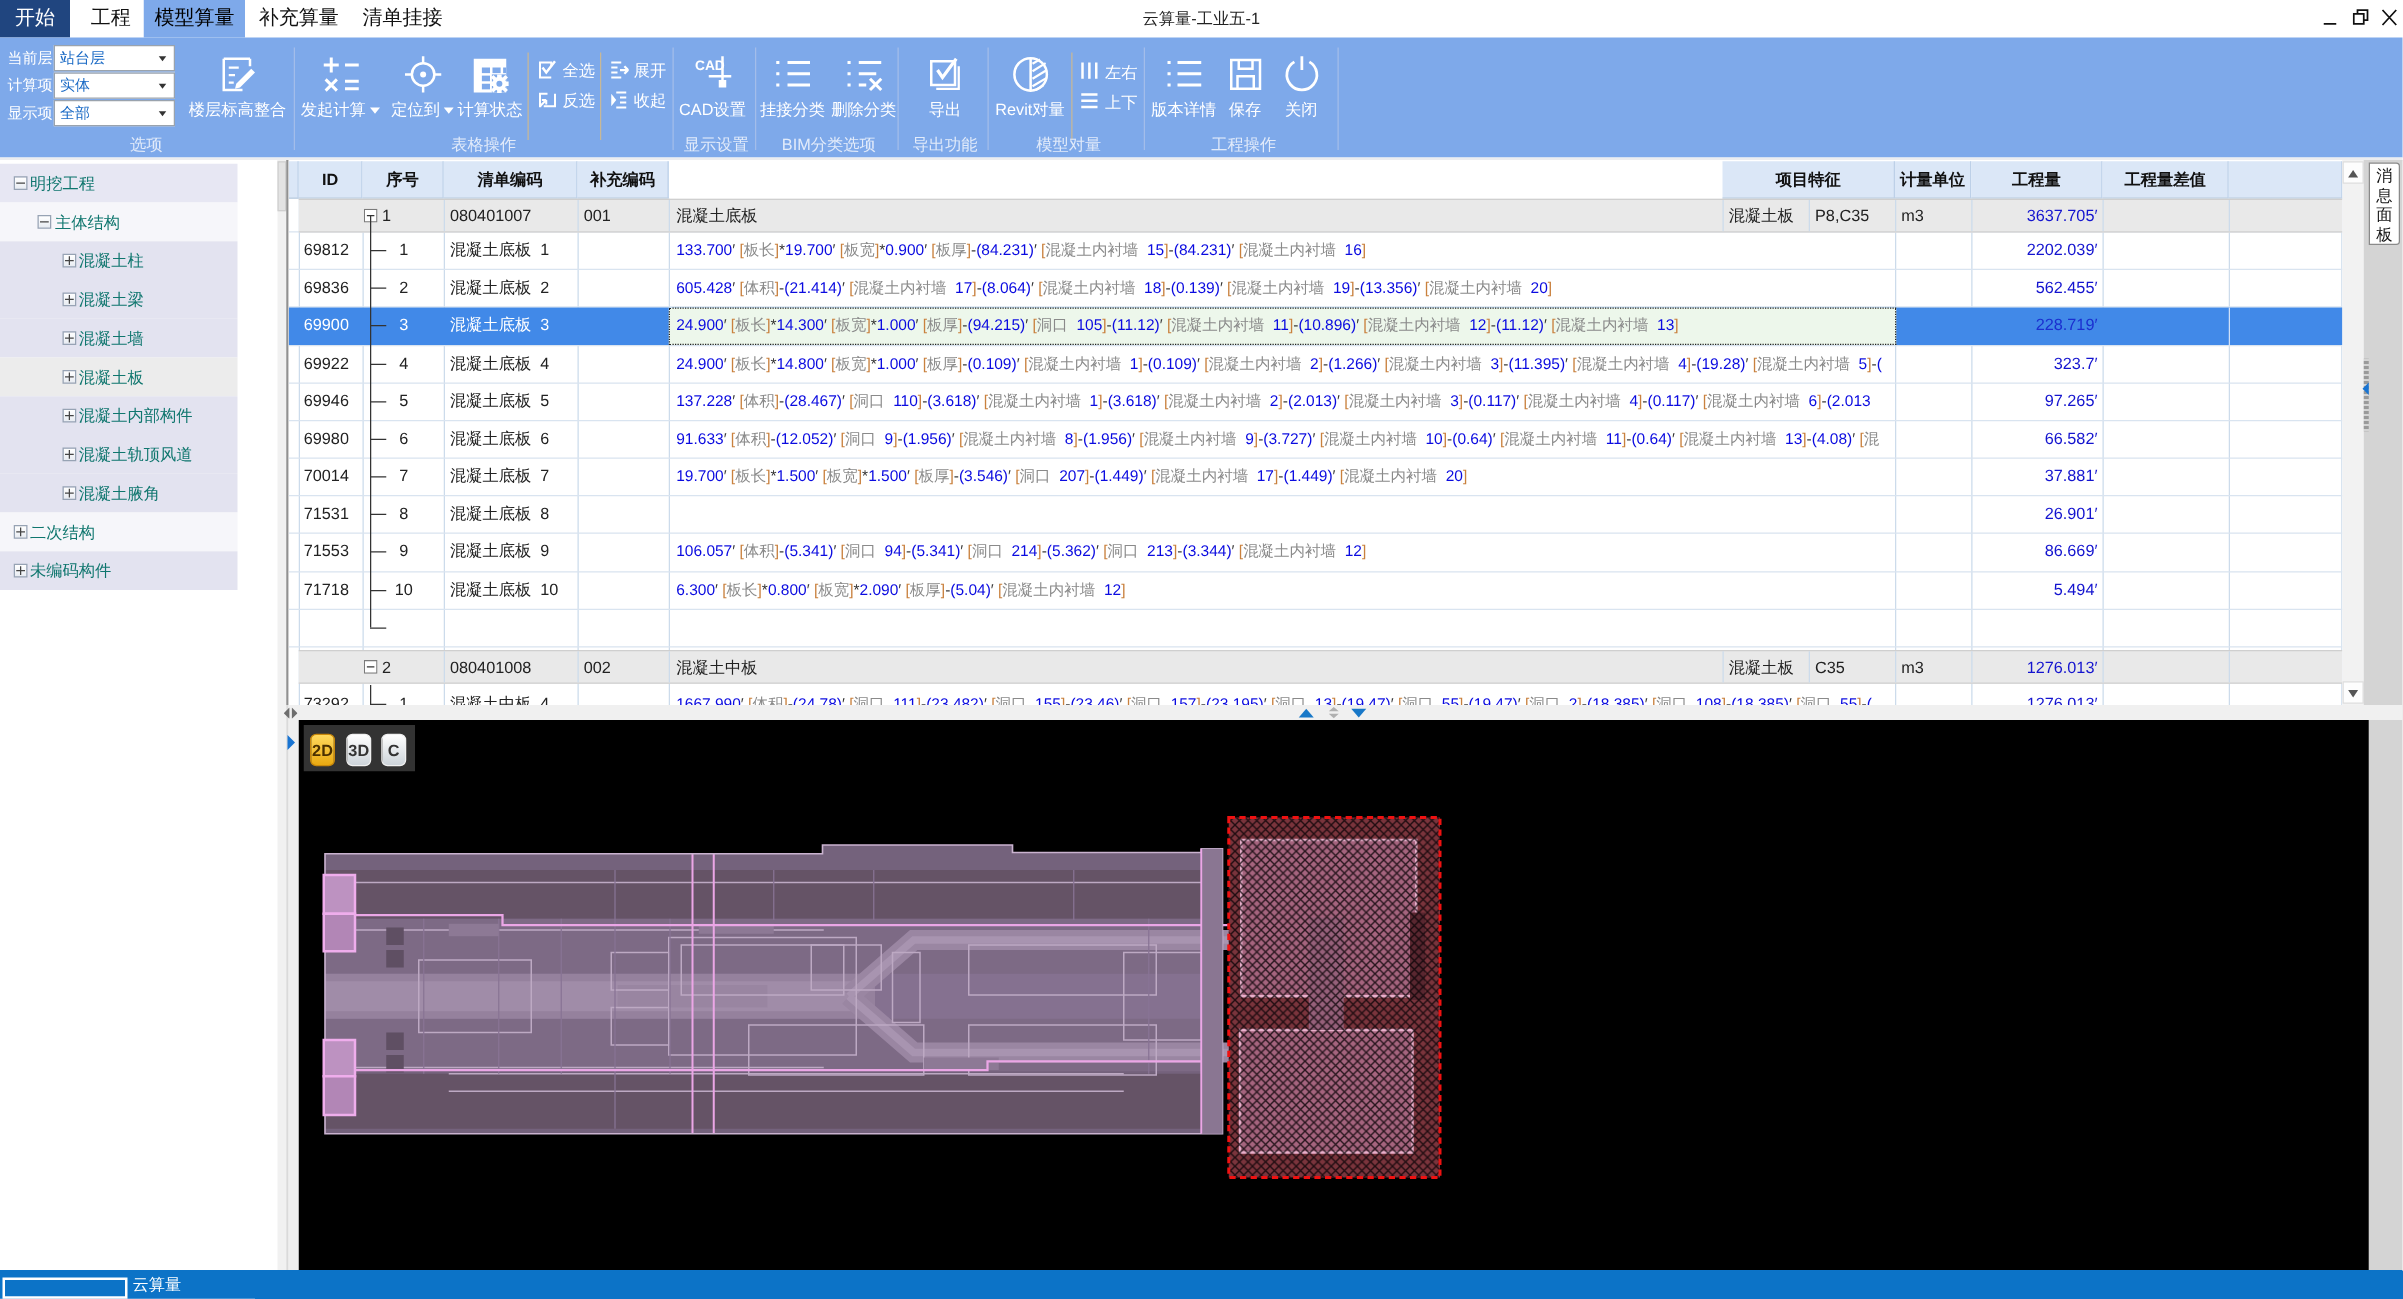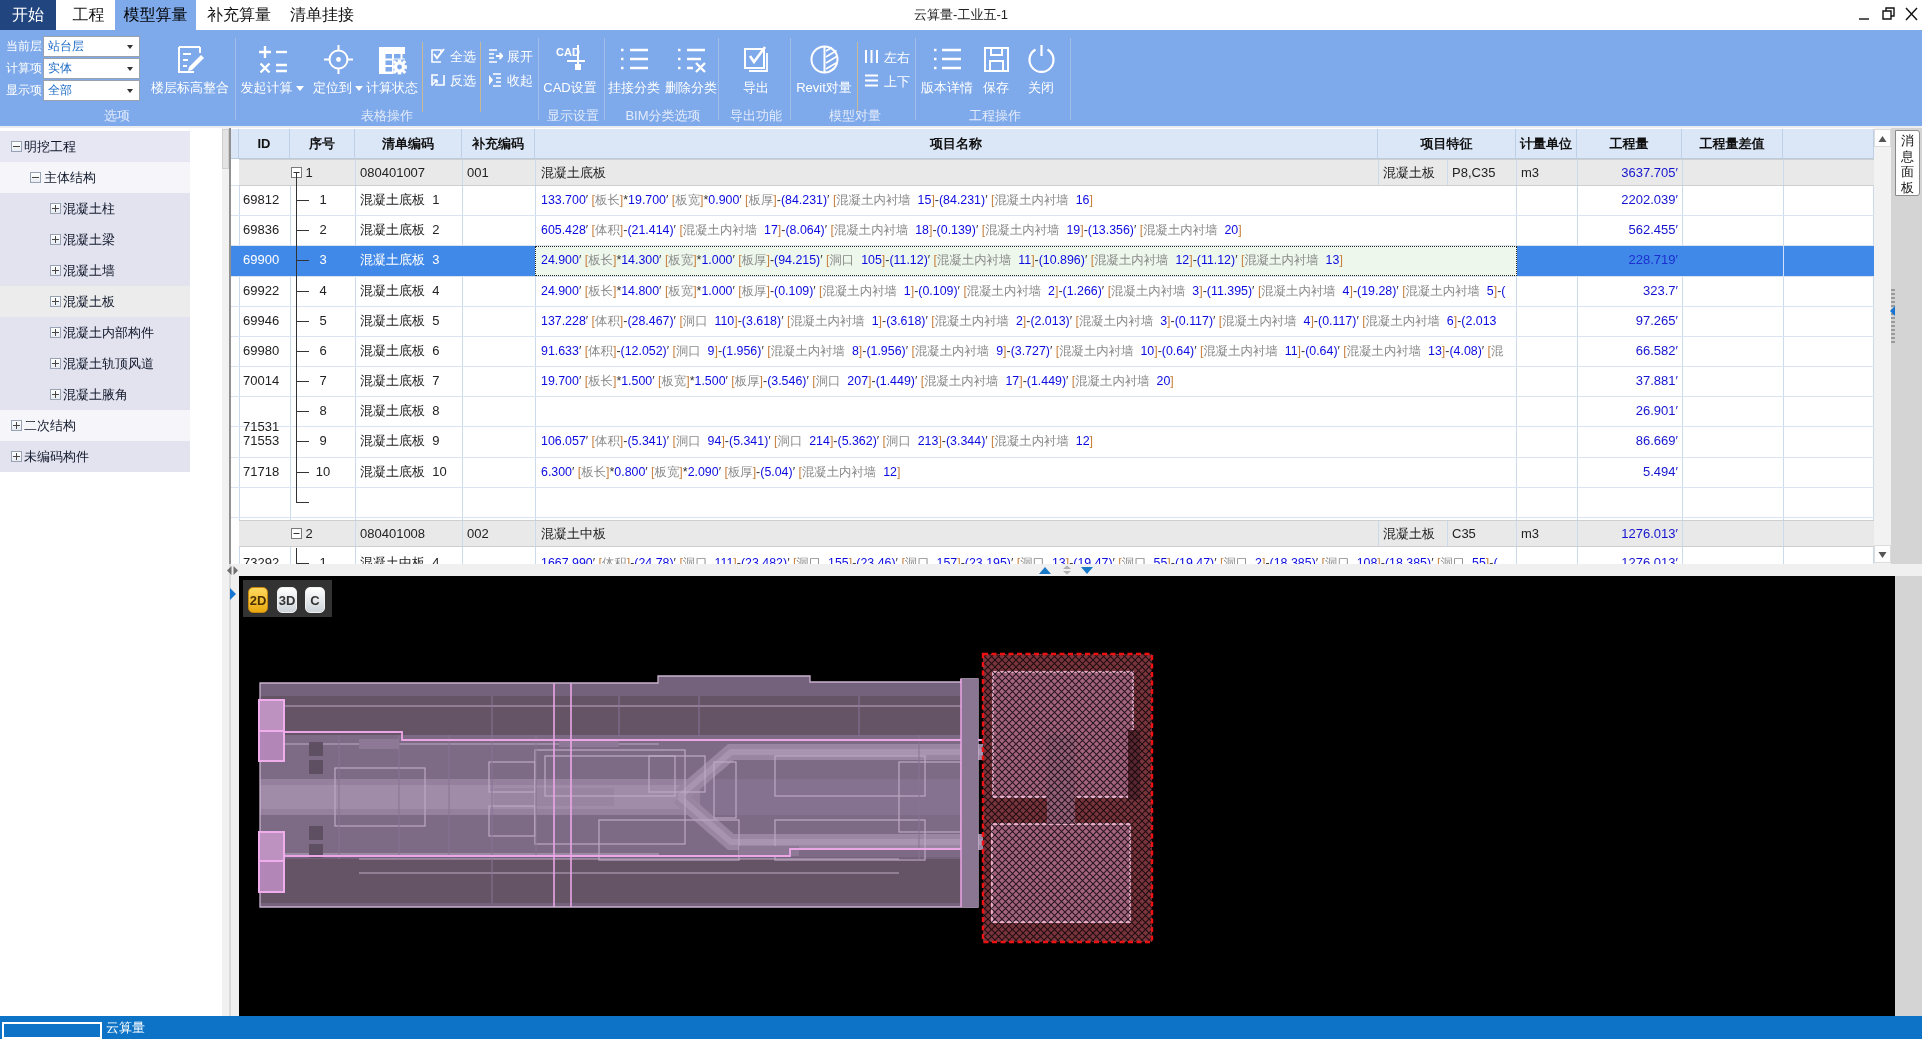--- a/index.html
+++ b/index.html
@@ -25,21 +25,21 @@
 .dd{position:absolute;left:43px;width:97px;height:21px;background:#fff;
   border:1px solid #9aa3ad;font-size:12px;color:#1a6ac5;line-height:19px;padding-left:4px;box-sizing:border-box;}
 .dd:after{content:"";position:absolute;right:6px;top:8px;border:3.5px solid transparent;border-top:4.5px solid #333;}
 .rbtn{position:absolute;top:13px;text-align:center;color:#fff;}
 .rbtn .ic{display:block;margin:0 auto;}
 .rbtn .tx{display:block;font-size:13px;color:#fff;margin-top:3px;white-space:nowrap;}
 .rsmall{position:absolute;color:#fff;font-size:13px;height:17px;line-height:17px;white-space:nowrap;}
 .rsmall svg{vertical-align:-3px;margin-right:4px;}
 
 #tree{left:0;top:128px;width:222px;height:888px;background:#fff;overflow:hidden;}
-.trow{position:absolute;left:0;width:190px;height:31px;line-height:31px;font-size:13px;color:#0f172a;}
+.trow{position:absolute;left:0;width:190px;height:31px;line-height:31px;font-size:13px;color:#0f766e;}
 .texp{position:absolute;top:10px;width:11px;height:11px;border:1px solid #97a3b4;
   background:linear-gradient(#fff,#e8ecf2);box-sizing:border-box;}
 .texp i{position:absolute;left:1px;top:4px;width:7px;height:1px;background:#454545;}
 .texp.plus b{position:absolute;left:4px;top:1px;width:1px;height:7px;background:#454545;}
 #treesb{left:222px;top:128px;width:7px;height:888px;background:#f1f1f1;}
 #treesb .thumb{position:absolute;left:0px;top:1px;width:7px;height:40px;background:#e3e3e3;border:1px solid #cfcfcf;box-sizing:border-box;}
 #treeborder{left:229px;top:128px;width:2px;height:436px;background:#919191;}
 #treeborder2{left:229px;top:564px;width:2px;height:452px;background:#dadada;}
 #leftgap{left:231px;top:128px;width:8px;height:888px;background:#fff;}
 
@@ -374,21 +374,20 @@
 <div class="abs" id="treeborder"></div>
 <div class="abs" id="treeborder2"></div>
 <div class="abs" id="leftgap"></div>
 
 <div class="abs" id="table">
 <div class="hcell" style="left:0px;width:8px;"></div>
 <div class="hcell" style="left:8px;width:51px;">ID</div>
 <div class="hcell" style="left:59px;width:65px;">序号</div>
 <div class="hcell" style="left:124px;width:107px;">清单编码</div>
 <div class="hcell" style="left:231px;width:73px;">补充编码</div>
-<div class="hcell" style="left:304px;width:843px;">项目名称</div>
 <div class="hcell" style="left:1147px;width:138px;">项目特征</div>
 <div class="hcell" style="left:1285px;width:61px;">计量单位</div>
 <div class="hcell" style="left:1346px;width:105px;">工程量</div>
 <div class="hcell" style="left:1451px;width:101px;">工程量差值</div>
 <div class="hcell" style="left:1552px;width:91px;"></div>
 <div class="vline" style="left:8px;"></div>
 <div class="vline" style="left:59px;"></div>
 <div class="vline" style="left:124px;"></div>
 <div class="vline" style="left:231px;"></div>
 <div class="vline" style="left:304px;"></div>
@@ -475,21 +474,21 @@
 <div class="cell" style="left:12px;top:208px;">69980</div>
 <div class="cell" style="left:72px;top:208px;width:40px;text-align:center;">6</div>
 <div class="cell" style="left:129px;top:208px;">混凝土底板  6</div>
 <div class="cell formula" style="left:310px;top:208px;width:970px;"><n>91.633</n>′ <u>[</u><g>体积</g><u>]</u>-<n>(</n><n>12.052</n><n>)</n>′ <u>[</u><g>洞口</g>  <n>9</n><u>]</u>-<n>(</n><n>1.956</n><n>)</n>′ <u>[</u><g>混凝土内衬墙</g>  <n>8</n><u>]</u>-<n>(</n><n>1.956</n><n>)</n>′ <u>[</u><g>混凝土内衬墙</g>  <n>9</n><u>]</u>-<n>(</n><n>3.727</n><n>)</n>′ <u>[</u><g>混凝土内衬墙</g>  <n>10</n><u>]</u>-<n>(</n><n>0.64</n><n>)</n>′ <u>[</u><g>混凝土内衬墙</g>  <n>11</n><u>]</u>-<n>(</n><n>0.64</n><n>)</n>′ <u>[</u><g>混凝土内衬墙</g>  <n>13</n><u>]</u>-<n>(</n><n>4.08</n><n>)</n>′ <u>[</u><g>混</g></div>
 <div class="cell qty" style="left:1346px;top:208px;width:101px;text-align:right;">66.582′</div>
 <div class="cell" style="left:12px;top:238px;">70014</div>
 <div class="cell" style="left:72px;top:238px;width:40px;text-align:center;">7</div>
 <div class="cell" style="left:129px;top:238px;">混凝土底板  7</div>
 <div class="cell formula" style="left:310px;top:238px;width:970px;"><n>19.700</n>′ <u>[</u><g>板长</g><u>]</u>*<n>1.500</n>′ <u>[</u><g>板宽</g><u>]</u>*<n>1.500</n>′ <u>[</u><g>板厚</g><u>]</u>-<n>(</n><n>3.546</n><n>)</n>′ <u>[</u><g>洞口</g>  <n>207</n><u>]</u>-<n>(</n><n>1.449</n><n>)</n>′ <u>[</u><g>混凝土内衬墙</g>  <n>17</n><u>]</u>-<n>(</n><n>1.449</n><n>)</n>′ <u>[</u><g>混凝土内衬墙</g>  <n>20</n><u>]</u></div>
 <div class="cell qty" style="left:1346px;top:238px;width:101px;text-align:right;">37.881′</div>
-<div class="cell" style="left:12px;top:284px;">71531</div>
+<div class="cell" style="left:12px;top:268px;">71531</div>
 <div class="cell" style="left:72px;top:268px;width:40px;text-align:center;">8</div>
 <div class="cell" style="left:129px;top:268px;">混凝土底板  8</div>
 <div class="cell qty" style="left:1346px;top:268px;width:101px;text-align:right;">26.901′</div>
 <div class="cell" style="left:12px;top:298px;">71553</div>
 <div class="cell" style="left:72px;top:298px;width:40px;text-align:center;">9</div>
 <div class="cell" style="left:129px;top:298px;">混凝土底板  9</div>
 <div class="cell formula" style="left:310px;top:298px;width:970px;"><n>106.057</n>′ <u>[</u><g>体积</g><u>]</u>-<n>(</n><n>5.341</n><n>)</n>′ <u>[</u><g>洞口</g>  <n>94</n><u>]</u>-<n>(</n><n>5.341</n><n>)</n>′ <u>[</u><g>洞口</g>  <n>214</n><u>]</u>-<n>(</n><n>5.362</n><n>)</n>′ <u>[</u><g>洞口</g>  <n>213</n><u>]</u>-<n>(</n><n>3.344</n><n>)</n>′ <u>[</u><g>混凝土内衬墙</g>  <n>12</n><u>]</u></div>
 <div class="cell qty" style="left:1346px;top:298px;width:101px;text-align:right;">86.669′</div>
 <div class="cell" style="left:12px;top:329px;">71718</div>
 <div class="cell" style="left:72px;top:329px;width:40px;text-align:center;">10</div>

